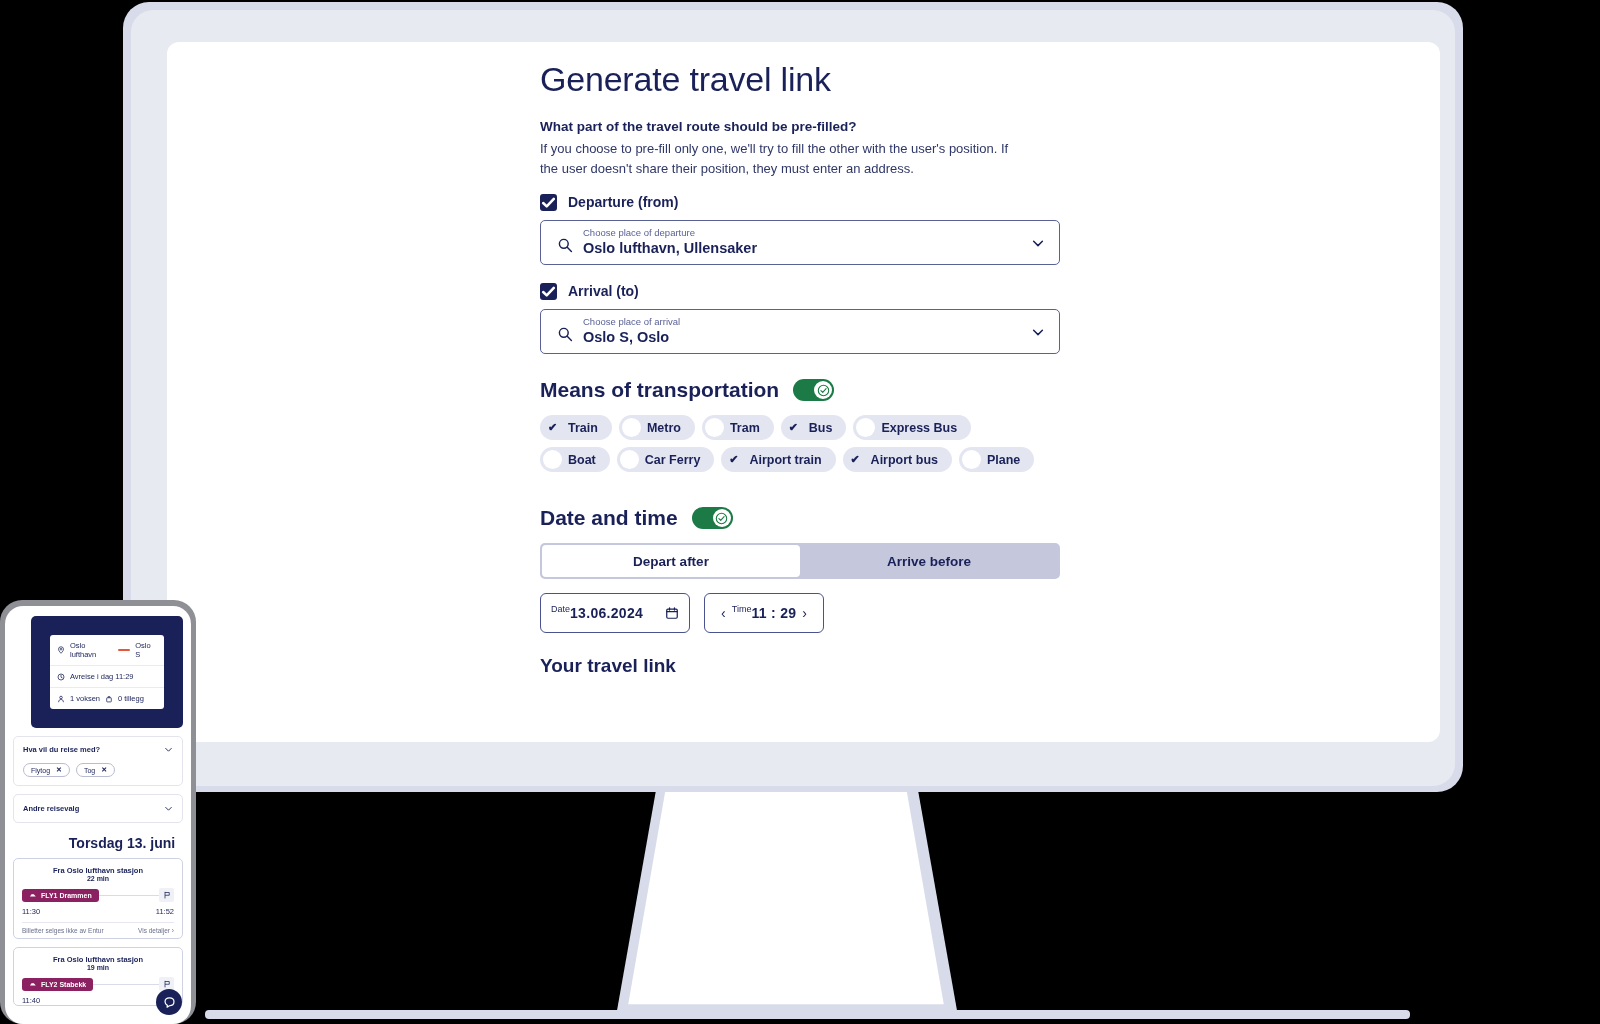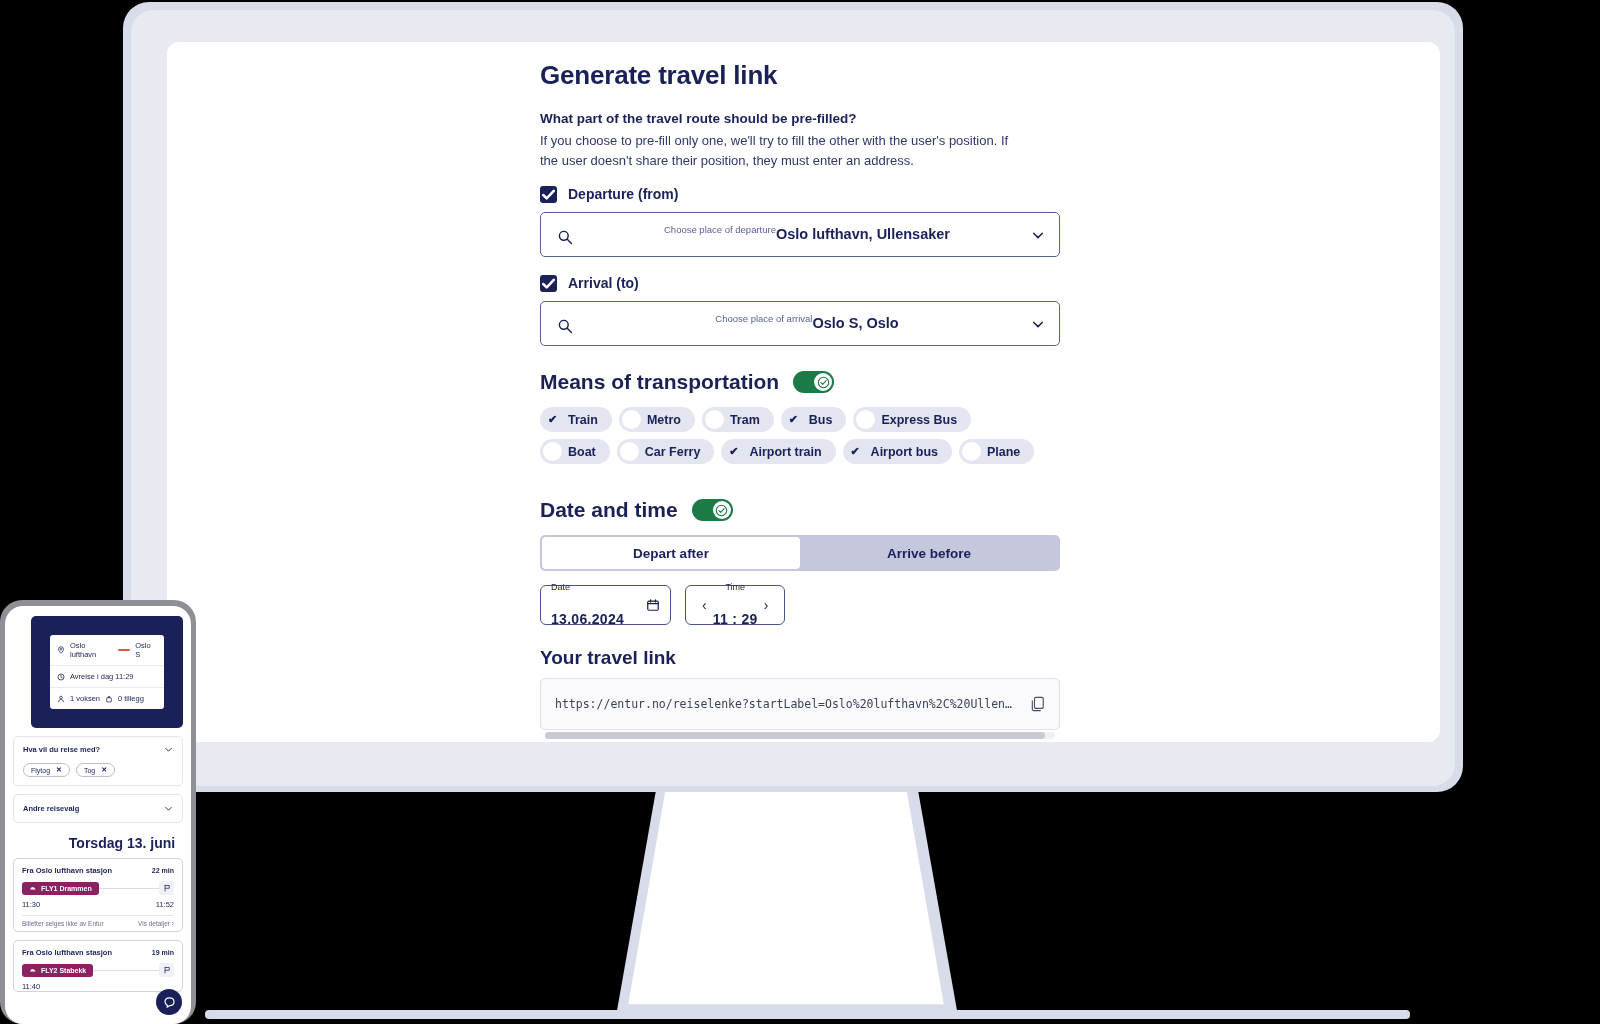--- a/index.html
+++ b/index.html
@@ -36,41 +36,41 @@
     clip-path: polygon(13% 0%, 87% 0%, 99% 95%, 1% 95%);
   }
   .stand-base {
     position:absolute; left:205px; top:1010px; width:1205px; height:9px;
     background:#d8dbe9; border-radius:4px;
   }
 
   
   .content { position:absolute; left:373px; top:18px; width:520px; }
   h1.page-title {
-    font-size:26px; font-weight:bold; color:#1a2158; letter-spacing:-0.2px;
+    font-size:34px; font-weight:normal; color:#1a2158; letter-spacing:-0.2px;
     margin-bottom:20px;
   }
   .q-head { font-size:13.5px; font-weight:bold; color:#1a2158; margin-bottom:5px; }
   .q-sub { font-size:13px; color:#2f3768; line-height:1.5; margin-bottom:16px; max-width:478px; }
 
   .cb-row { display:flex; align-items:flex-start; gap:11px; margin-bottom:9px; }
   .cb {
     width:17px; height:17px; background:#1a2158; border-radius:3px;
     display:flex; align-items:center; justify-content:center;
     color:#fff; font-size:11px; line-height:1; flex:none;
   }
   .cb-label { font-size:14px; color:#1a2158; font-weight:600; }
 
   .field {
     position:relative; height:45px; border:1.5px solid #5a6196; border-radius:5px;
     background:#fff; display:flex; align-items:center; padding:0 14px 0 16px;
     margin-bottom:18px;
   }
   .field .mag { width:16px; height:16px; flex:none; margin-right:10px; margin-top:4px; }
-  .field .col { display:flex; flex-direction:row; justify-content:center; flex:1; }
+  .field .col { display:flex; flex-direction:column; justify-content:center; flex:1; }
   .field .flabel { font-size:9.5px; color:#5a6196; line-height:1.15; }
   .field .fvalue { font-size:14.5px; color:#1a2158; line-height:1.3;font-weight:bold; }
   .field .chev { width:14px; height:14px; flex:none; color:#1a2158; }
 
   .sec-head {
     display:flex; align-items:center; gap:14px; margin-top:24px; margin-bottom:13px;
   }
   .sec-head h2 { font-size:21px; font-weight:bold; color:#1a2158; }
   .toggle {
     width:41px; height:22px; background:#1b7a45; border-radius:12px;
@@ -104,21 +104,21 @@
     flex:1; display:flex; align-items:center; justify-content:center;
     font-size:13.5px; color:#1a2158; font-weight:600; border-radius:4px;
   }
   .seg .active { background:#fff; }
 
   .dt-row { display:flex; gap:14px; margin-bottom:22px; }
   .dt-box {
     border:1.5px solid #4a5290; border-radius:6px; height:40px;
     display:flex; align-items:center; padding:0 10px; background:#fff;
   }
-  .dt-box .col2 { display:flex; flex-direction:column;gap:19px; }
+  .dt-box .col2 { display:flex; flex-direction:row; }
   .dt-lab { font-size:9px; color:#1a2158; line-height:1.1; }
   .dt-val { font-size:14px; color:#1a2158; font-weight:bold; letter-spacing:0.3px; }
   .dt-box .cal { width:14px; height:14px; margin-left:22px; color:#1a2158; }
   .dt-box .arr { font-size:14px; color:#1a2158; padding:0 6px; }
 
   h3.link-head { font-size:19px; font-weight:bold; color:#1a2158; margin-bottom:9px; }
   .link-box {
     border:1px solid #dfe1ec; border-radius:5px; background:#fafafc;
     height:52px; display:flex; align-items:center; padding:0 14px;
     position:relative;
@@ -172,21 +172,21 @@
 
   .ph-day {
     text-align:center; font-size:14px; font-weight:bold; color:#1a2158;
     margin:12px 0 7px 0;
     padding-left:48px;
   }
   .trip {
     margin:0 8px 8px 8px; border:1px solid #cfd2e4; border-radius:5px;
     padding:7px 8px 0 8px; background:#fff;
   }
-  .trip-top { display:flex; justify-content:space-between; align-items:center; }
+  .trip-top { display:flex; justify-content:space-between; align-items:center;flex-direction:column; }
   .trip-from { font-size:7.5px; font-weight:bold; color:#1a2158; }
   .trip-dur { font-size:7px; font-weight:bold; color:#1a2158; }
   .trip-mid { display:flex; align-items:center; margin:6px 0 5px 0; }
   .badge {
     display:flex; align-items:center; gap:4px; background:#8b2161; color:#fff;
     border-radius:3px; padding:2.5px 7px; font-size:7px; font-weight:600; flex:none;
   }
   .badge svg { width:8px; height:8px; }
   .trip-line { flex:1; height:1px; background:#d9dbe8; }
   .flagbox {
@@ -356,30 +356,20 @@
           <span class="arr">‹</span>
           <div class="col2" style="text-align:center;">
             <span class="dt-lab">Time</span>
             <span class="dt-val">11 : 29</span>
           </div>
           <span class="arr">›</span>
         </div>
       </div>
 
       <h3 class="link-head">Your travel link</h3>
-      <div class="link-box">
-        <span class="link-url">https://entur.no/reiselenke?startLabel=Oslo%20lufthavn%2C%20Ullen…</span>
-        <svg class="copy-ic" viewBox="0 0 16 18" fill="none" stroke="#4a4f6b" stroke-width="1.3">
-            <rect x="4" y="1.5" width="10" height="12.5" rx="1.5"></rect>
-            <path d="M11 16.5 H3 A1.5 1.5 0 0 1 1.5 15 V5"></path>
-          </svg>
-        <div class="scrollbar">
-            <i></i>
-          </div>
-      </div>
 
     </div>
   </div>
 
   <div class="phone-sketch"></div>
   <div class="phone-body">
 
     <div class="ph-head">
       <div class="ph-head-inner">
         <div class="ph-line">

